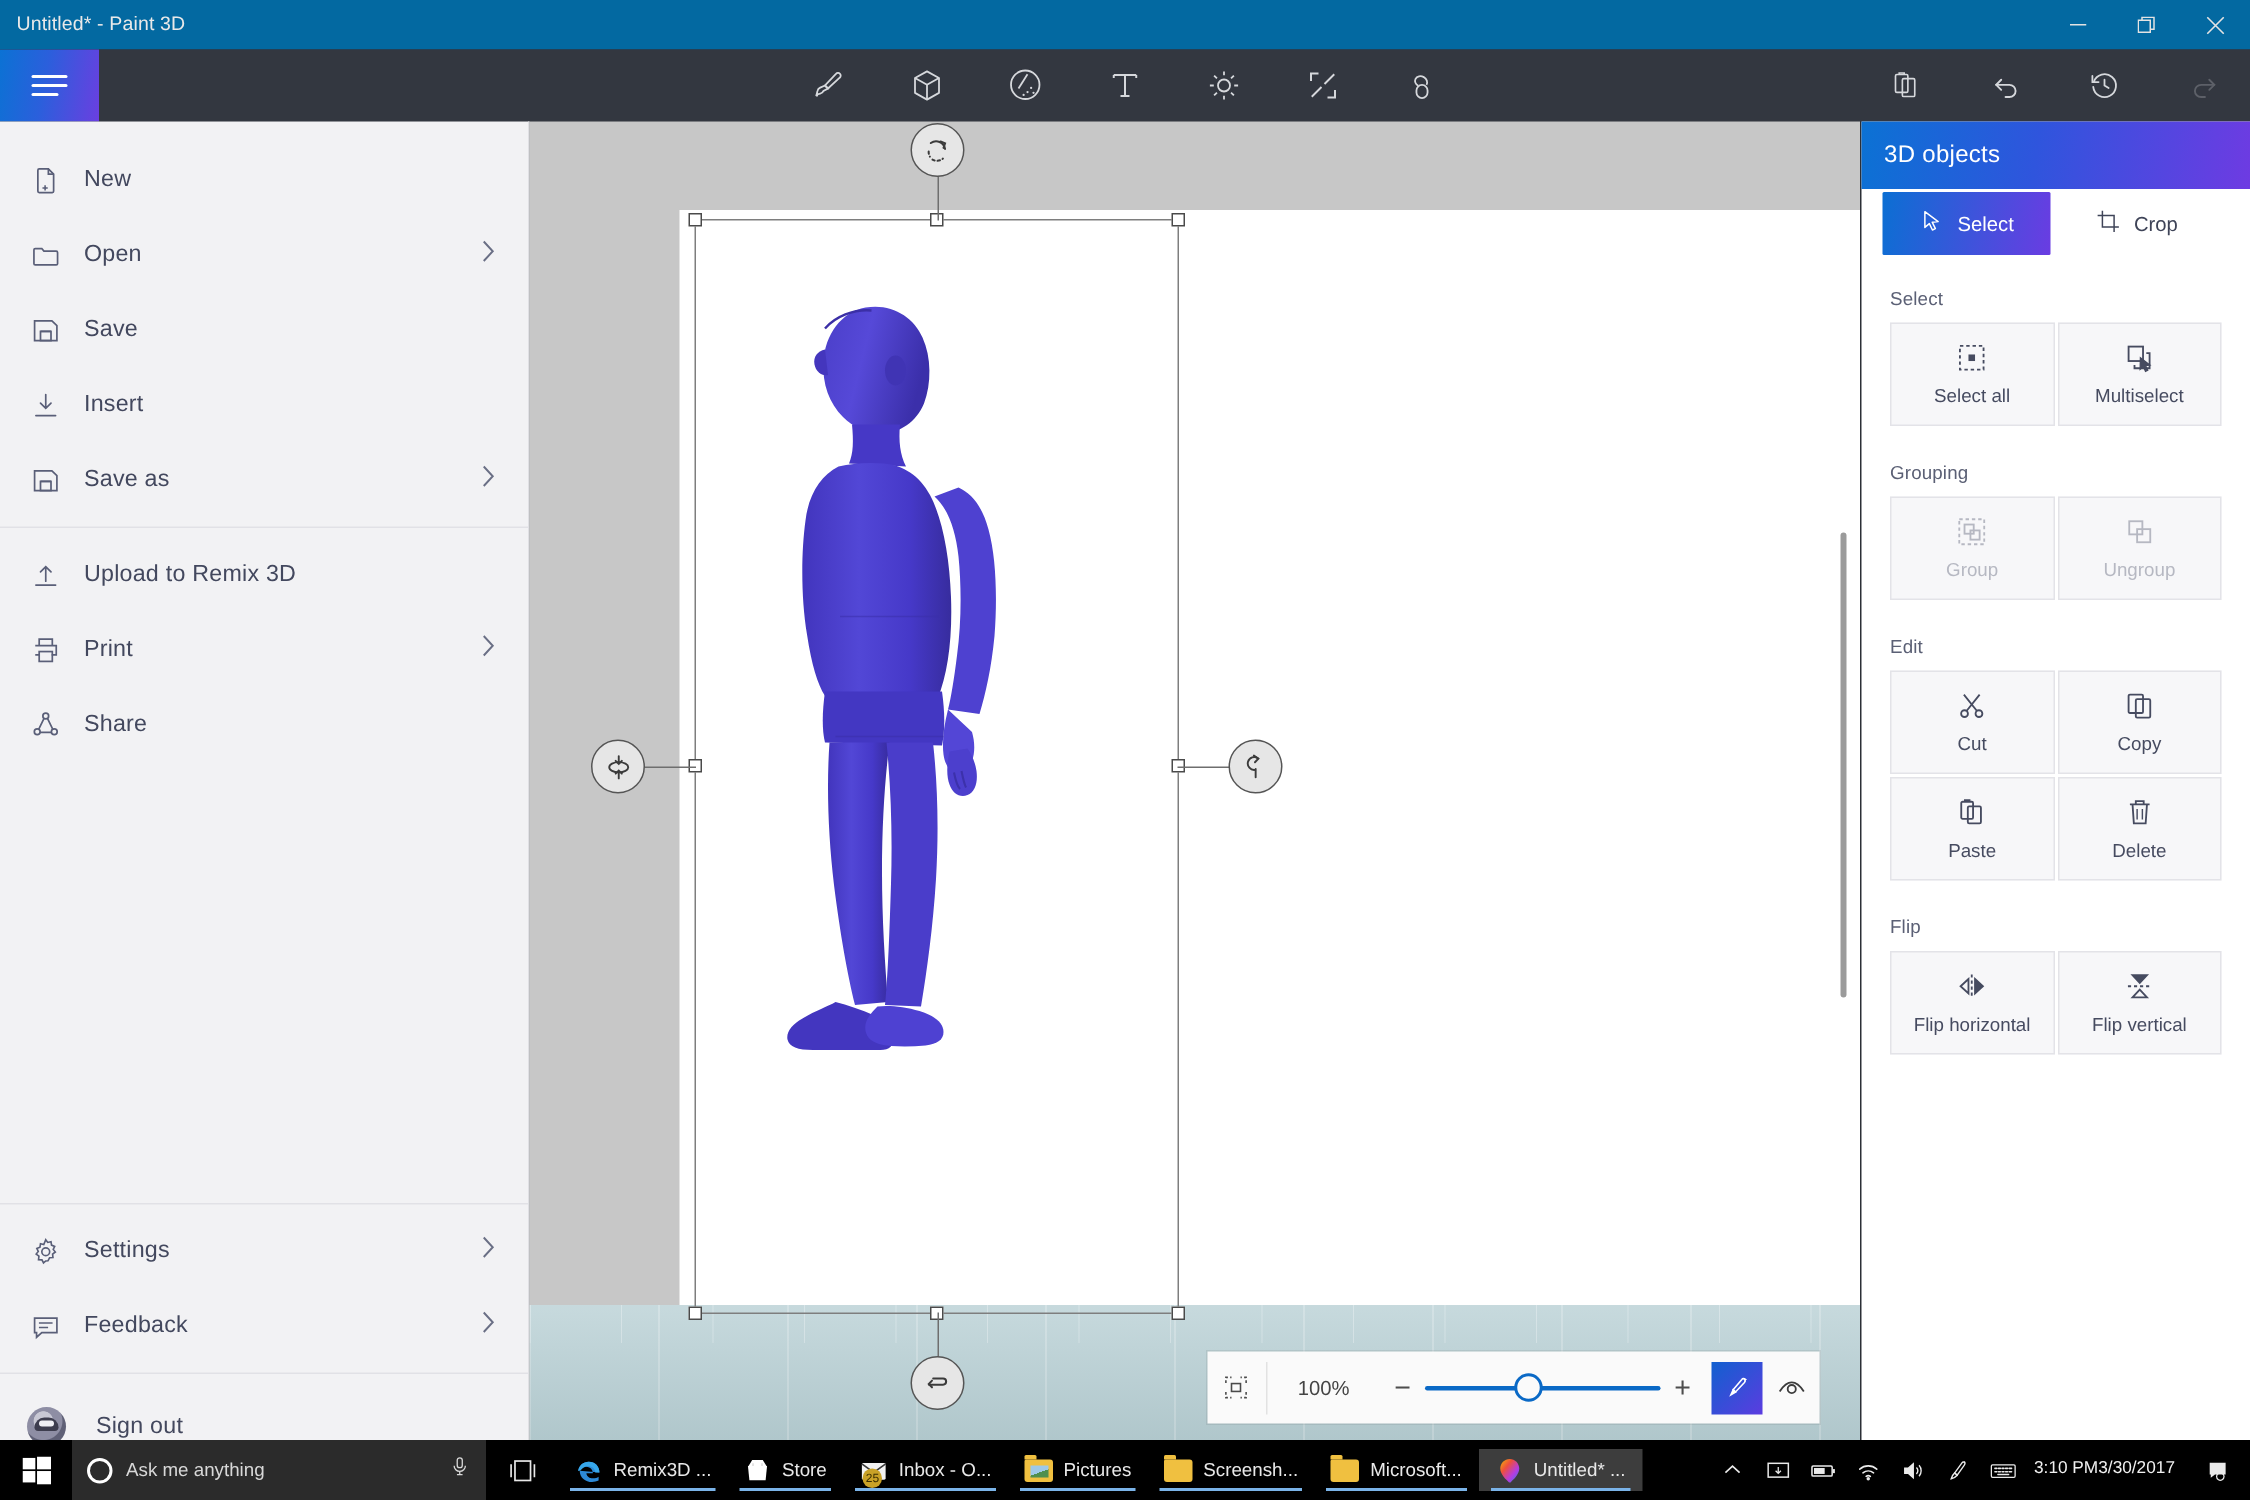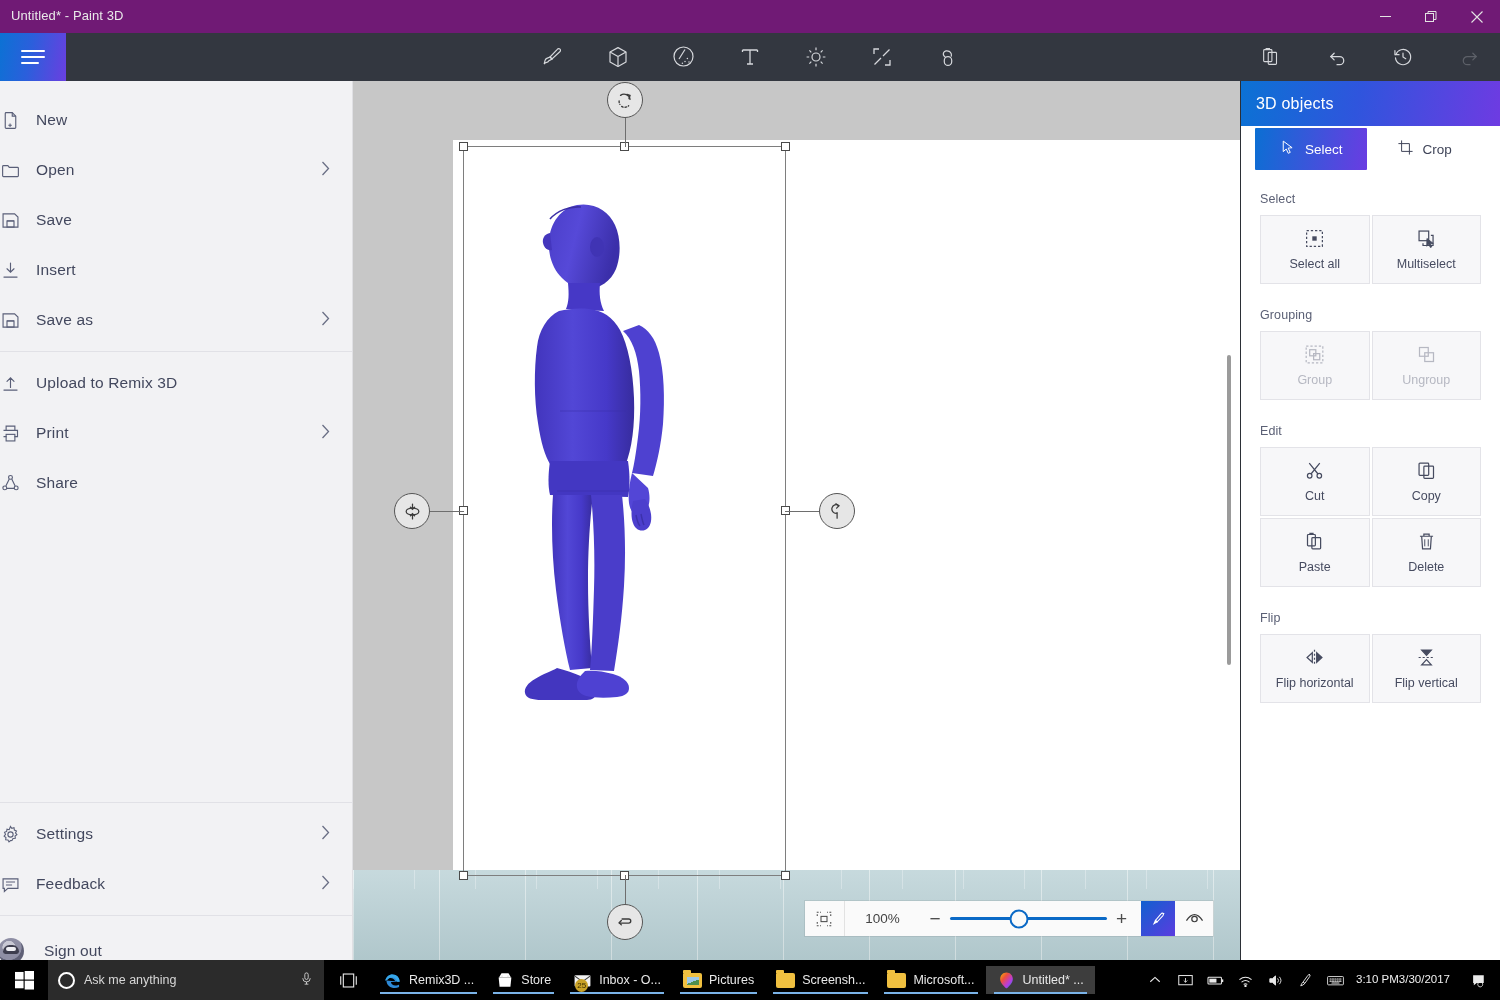--- a/index.html
+++ b/index.html
@@ -7,21 +7,21 @@
     width: 1500px; height: 1000px;
     overflow: hidden;
     font-family: "Liberation Sans", sans-serif;
     background: #2b2f36;
   }
   #app { position: relative; width: 1500px; height: 1000px; }
 
   
   .titlebar {
     position: absolute; left: 0; top: 0; width: 1500px; height: 33px;
-    background: #701a75; color: #e8e8e8;
+    background: #0369a1; color: #e8e8e8;
   }
   .titlebar .apptitle {
     position: absolute; left: 11px; top: 8px;
     font-size: 13px; color: #e9e9e9; letter-spacing: .1px;
   }
   .wbtn {
     position: absolute; top: 0; width: 46px; height: 33px;
     display: flex; align-items: center; justify-content: center;
     color: #e3e3e3;
   }
@@ -64,21 +64,21 @@
   
   .menupanel {
     position: absolute; left: 0; top: 81px; width: 353px; height: 899px;
     background: #f2f2f4; border-right: 1px solid #e0e0e4;
     display: flex; flex-direction: column;
   }
   .menu-top { padding-top: 14px; }
   .menu-bottom { margin-top: auto; }
   .mitem {
     position: relative; height: 50px;
-    display: flex; align-items: center; 
+    display: flex; align-items: center; padding-left: 20px;
     color: #4a4f66; cursor: default;
   }
   .mitem .mico {
     width: 36px; display: flex; align-items: center; justify-content: flex-start;
     color: #5a5f78;
   }
   .mitem .mlbl { font-size: 15.5px; color: #43485e; letter-spacing: .15px; }
   .mitem .chev { position: absolute; right: 22px; color: #6a6f85; }
   .mdivider { height: 1px; background: #e1e1e6; margin: 6px 0; }
   .signout { height: 58px; }
@@ -154,21 +154,21 @@
   .figure { position: absolute; left: 160px; top: 90px; }
 
   
   .hscroll {
     position: absolute; left: 34px; bottom: 8px; width: 480px; height: 5px;
     background: #9b9b9b; border-radius: 3px;
   }
 
   
   .zoombar {
-    position: absolute; left: 805px; top: 901px; width: 408px; height: 35px;
+    position: absolute; left: 805px; top: 901px; width: 408px; height: 48px;
     background: #fafafa; display: flex; align-items: center;
     box-shadow: 0 0 0 1px rgba(0,0,0,.07);
   }
   .zb-fit {
     width: 40px; height: 35px; display: flex; align-items: center; justify-content: center;
     border-right: 1px solid #e2e2e2; color: #4a4a4a;
   }
   .zb-pct { width: 76px; text-align: center; font-size: 13.5px; color: #444; }
   .zb-minus, .zb-plus {
     width: 30px; height: 35px; display: flex; align-items: center; justify-content: center;

